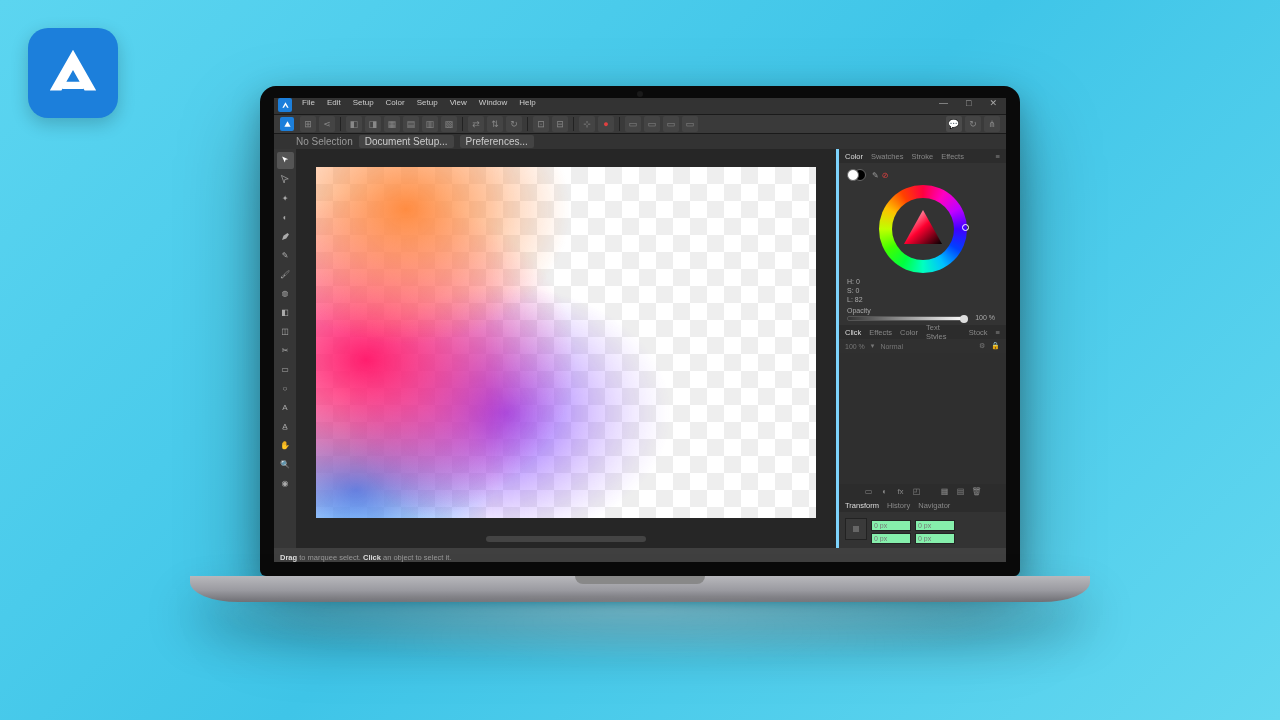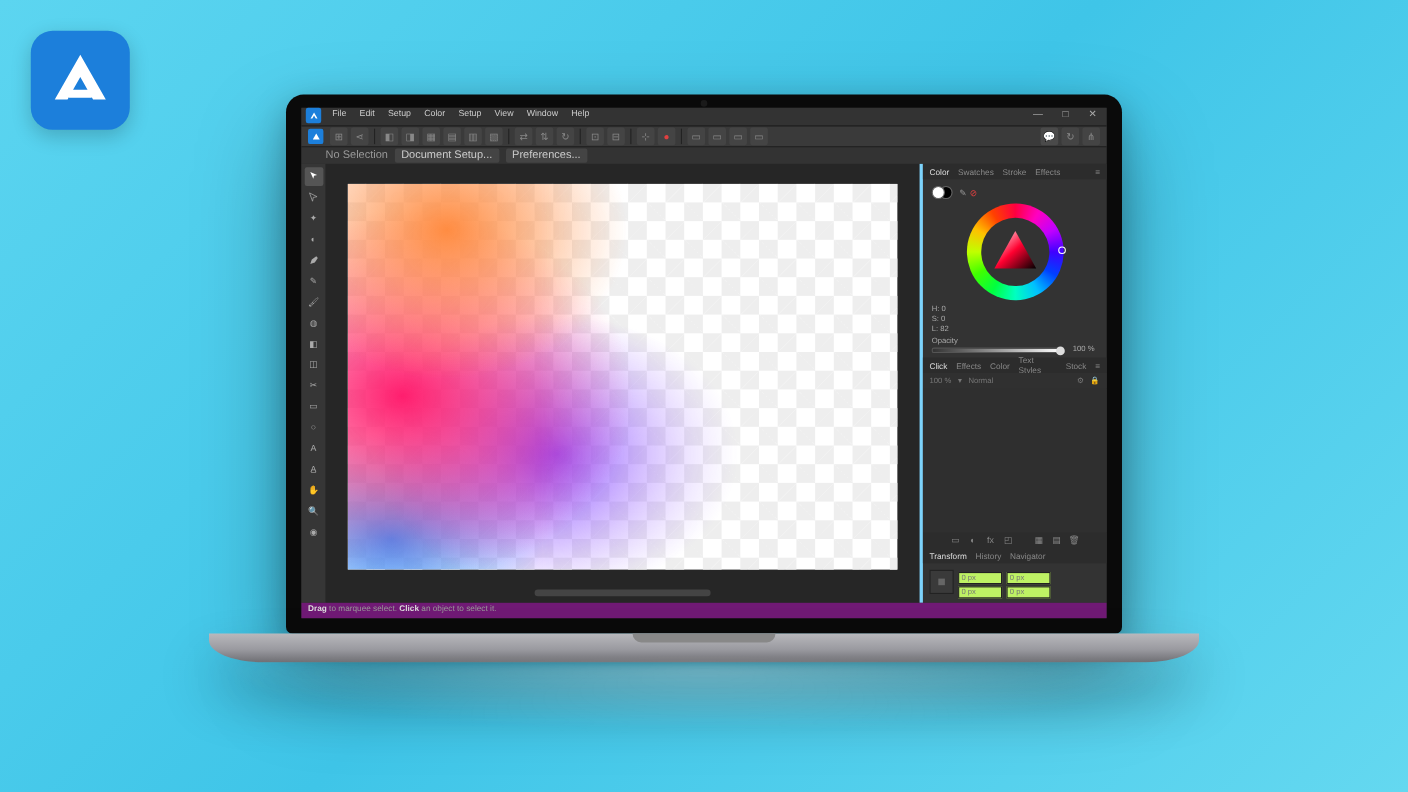--- a/index.html
+++ b/index.html
@@ -95,22 +95,22 @@
 .opslide::before{content:"";position:absolute;inset:0;background-image:linear-gradient(45deg,#666 25%,transparent 25%),linear-gradient(-45deg,#666 25%,transparent 25%);background-size:4px 4px;z-index:-1}
 .ophandle{position:absolute;right:-3px;top:-2px;width:8px;height:8px;background:#ddd;border-radius:50%}
 .opval{position:absolute;right:-30px;top:-3px;font-size:7px}
 .layerspanel{flex:1;display:flex;flex-direction:column;min-height:0}
 .layeropts{height:14px;display:flex;align-items:center;gap:6px;padding:0 6px;font-size:7px;color:#777;background:#303030}
 .layerlist{flex:1;background:#2f2f2f}
 .layerbtns{height:14px;display:flex;align-items:center;justify-content:center;gap:5px;font-size:8px;color:#888;background:#2c2c2c}
 .layerbtns span{width:11px;text-align:center}
 .transformpanel{padding:4px 6px;font-size:7px;color:#888}
 .trow{display:flex;gap:4px;margin-top:2px}
-.trow input{width:40px;background:#bef264;border:1px solid #222;color:#777;font-size:7px;padding:1px 2px}
-.statusbar{height:14px;background:#701a75;display:flex;align-items:flex-start;padding:0 6px;font-size:7.5px;color:#999}
+.trow input{width:40px;background:#86efac;border:1px solid #222;color:#777;font-size:7px;padding:1px 2px}
+.statusbar{height:14px;background:#404040;display:flex;align-items:flex-end;padding:0 6px;font-size:7.5px;color:#999}
 .statusbar b{color:#ddd;font-weight:600}
 </style>
 </head>
 <body>
 
 <div class="app-badge">
   <svg viewBox="0 0 40 40">
       <path d="M20 4 L36 32 L28 32 L20 18 L12 32 L4 32 Z M10 26 L30 26 L27 31 L13 31 Z" fill="#fff"></path>
     </svg>
 </div>

